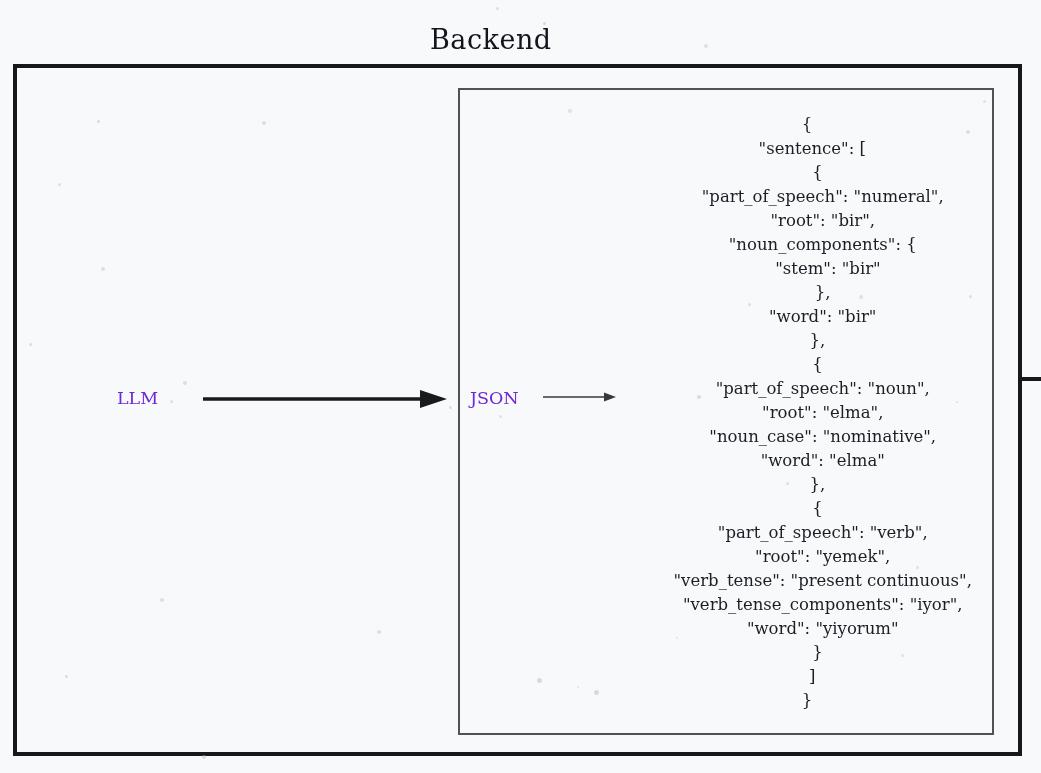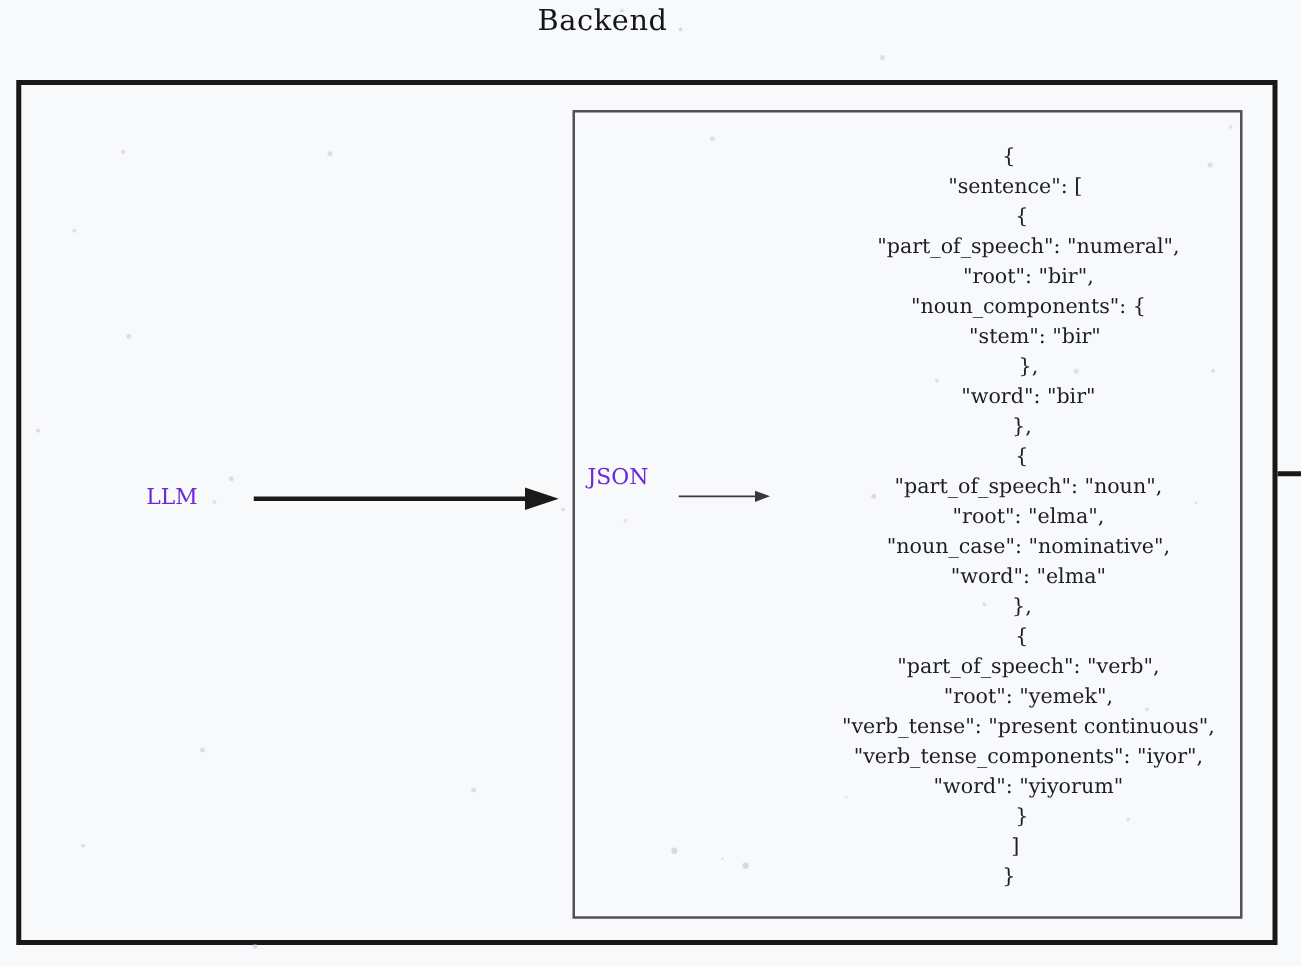--- a/index.html
+++ b/index.html
@@ -12,22 +12,22 @@
     position: relative;
     width: 1041px;
     height: 773px;
     background: #f8f9fb;
     overflow: hidden;
     color: #1c1c26;
   }
   .title {
     position: absolute;
     left: 430px;
-    top: 4px;
-    font-size: 23px;
+    top: 24px;
+    font-size: 27px;
     color: #14141d;
     letter-spacing: 0.5px;
   }
   .outer-box {
     position: absolute;
     left: 13px;
     top: 64px;
     width: 1009px;
     height: 692px;
     border: 4px solid #181818;
@@ -43,21 +43,21 @@
     border: 2px solid #515156;
     box-sizing: border-box;
     background: transparent;
   }
   .node-label {
     position: absolute;
     font-size: 17.5px;
     color: #6d28d9;
   }
   .llm-label  { left: 117px; top: 388px; }
-  .json-label { left: 470px; top: 372px; text-align: right; }
+  .json-label { left: 470px; top: 388px; text-align: right; }
   .arrow-svg { position: absolute; }
   .thick-arrow { left: 199px; top: 385px; }
   .thin-arrow  { left: 539px; top: 389px; }
   .out-connector {
     position: absolute;
     left: 1022px;
     top: 377px;
     width: 19px;
     height: 4px;
     background: #181818;

